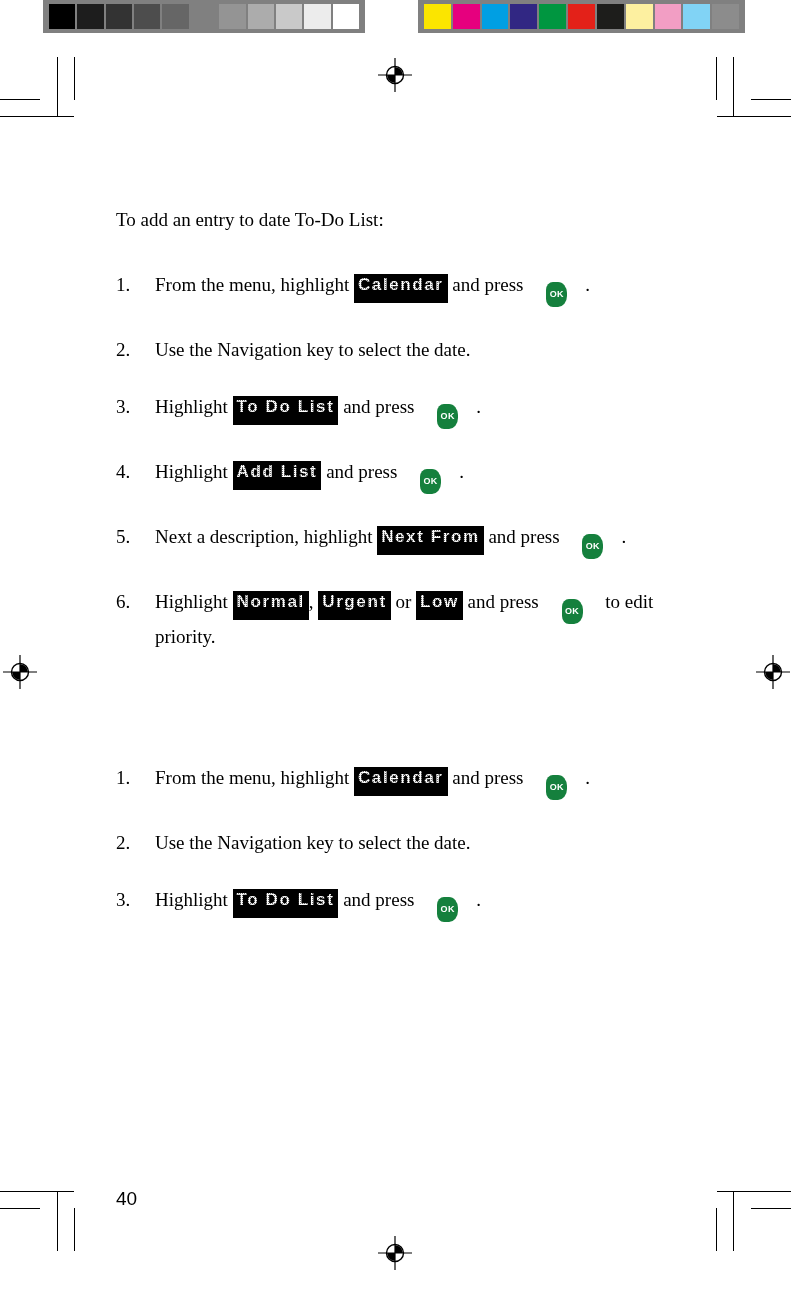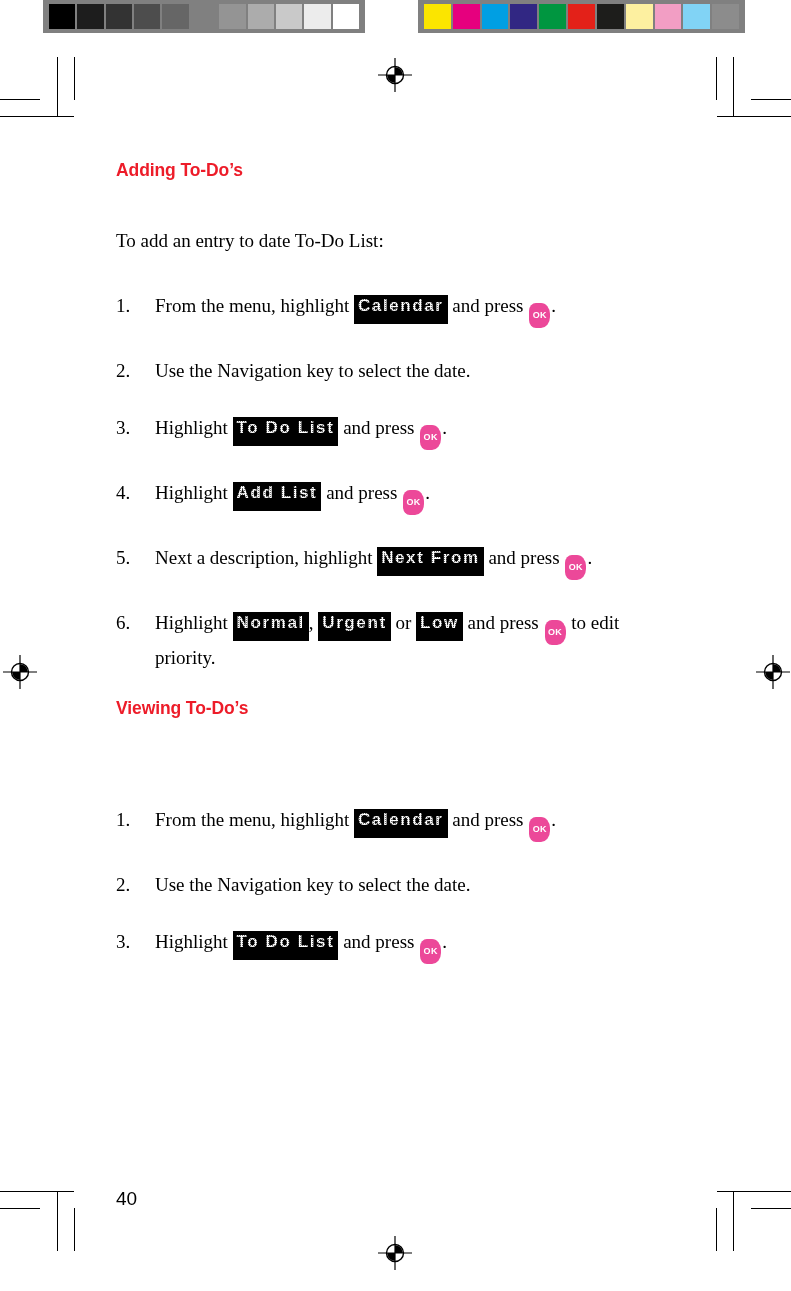--- a/index.html
+++ b/index.html
@@ -139,31 +139,31 @@
     vertical-align: -3px;
     padding: 1px 2px;
   }
   .menu-term-wrap .menu-term { vertical-align: 0; padding: 0 2px; }
 
   
   .ok-key {
     display: inline-block;
     width: 21px;
     height: 25px;
-    background: #ec4899;
+    background: #15803d;
     border-radius: 7px 9px 9px 7px / 8px 11px 11px 8px;
     color: #fff;
     font-family: "Liberation Sans", sans-serif;
     font-size: 9px;
     font-weight: bold;
     text-align: center;
     line-height: 25px;
     letter-spacing: 0.3px;
     vertical-align: -6px;
-    margin: 0 1px;
+    margin: 0 18px;
   }
 
   
   .page-number {
     position: absolute;
     left: 116px;
     top: 1188px;
     font-family: "Liberation Sans", sans-serif;
     font-size: 19px;
     color: #000;
@@ -251,36 +251,34 @@
     <line x1="17" y1="0" x2="17" y2="34" stroke="#000" stroke-width="1.2"></line>
     <line x1="0" y1="17" x2="34" y2="17" stroke="#000" stroke-width="1.2"></line>
     <circle cx="17" cy="17" r="8.5" fill="none" stroke="#000" stroke-width="1.4"></circle>
     <path d="M17 9.2 A7.8 7.8 0 0 1 24.8 17 L17 17 Z" fill="#000"></path>
     <path d="M17 24.8 A7.8 7.8 0 0 1 9.2 17 L17 17 Z" fill="#000"></path>
   </svg>
 </div>
 
 <div class="page-body">
 
-  <h2 class="section-heading">Adding To-Do’s</h2>
   <div class="sp-48"></div>
   <p class="lead">To add an entry to date To-Do List:</p>
   <div class="sp-40"></div>
   <ol class="steps" id="steps-0">
       <li><span class="num">1.</span><span>From the menu, highlight </span><span class="menu-term-wrap"><span class="menu-term">Calendar</span></span><span> and press </span><span class="ok-key">OK</span><span>.</span></li>
       <li style="margin-top: 30px;"><span class="num">2.</span><span>Use the Navigation key to select the date.</span></li>
       <li style="margin-top: 30px;"><span class="num">3.</span><span>Highlight </span><span class="menu-term-wrap"><span class="menu-term">To Do List</span></span><span> and press </span><span class="ok-key">OK</span><span>.</span></li>
       <li style="margin-top: 30px;"><span class="num">4.</span><span>Highlight </span><span class="menu-term-wrap"><span class="menu-term">Add List</span></span><span> and press </span><span class="ok-key">OK</span><span>.</span></li>
       <li style="margin-top: 30px;"><span class="num">5.</span><span>Next a description, highlight </span><span class="menu-term-wrap"><span class="menu-term">Next From</span></span><span> and press </span><span class="ok-key">OK</span><span>.</span></li>
       <li style="margin-top: 30px;"><span class="num">6.</span><span>Highlight </span><span class="menu-term-wrap"><span class="menu-term">Normal</span></span><span>, </span><span class="menu-term-wrap"><span class="menu-term">Urgent</span></span><span> or </span><span class="menu-term-wrap"><span class="menu-term">Low</span></span><span> and press </span><span class="ok-key">OK</span><span> to edit priority.</span></li>
     </ol>
 
   <div class="sp-26"></div>
 
-  <h2 class="section-heading">Viewing To-Do’s</h2>
   <div class="sp-48"></div>
   <div class="sp-40"></div>
   <ol class="steps" id="steps-1">
       <li><span class="num">1.</span><span>From the menu, highlight </span><span class="menu-term-wrap"><span class="menu-term">Calendar</span></span><span> and press </span><span class="ok-key">OK</span><span>.</span></li>
       <li style="margin-top: 30px;"><span class="num">2.</span><span>Use the Navigation key to select the date.</span></li>
       <li style="margin-top: 30px;"><span class="num">3.</span><span>Highlight </span><span class="menu-term-wrap"><span class="menu-term">To Do List</span></span><span> and press </span><span class="ok-key">OK</span><span>.</span></li>
     </ol>
 </div>
 
 <div class="page-number">40</div>

